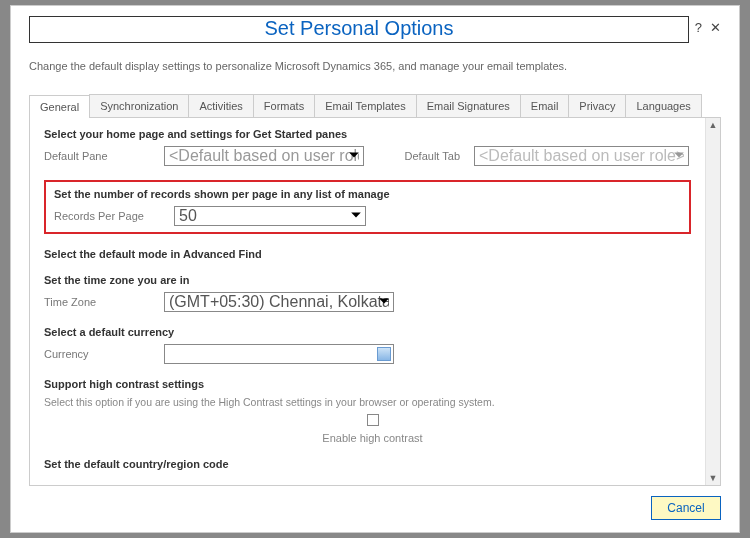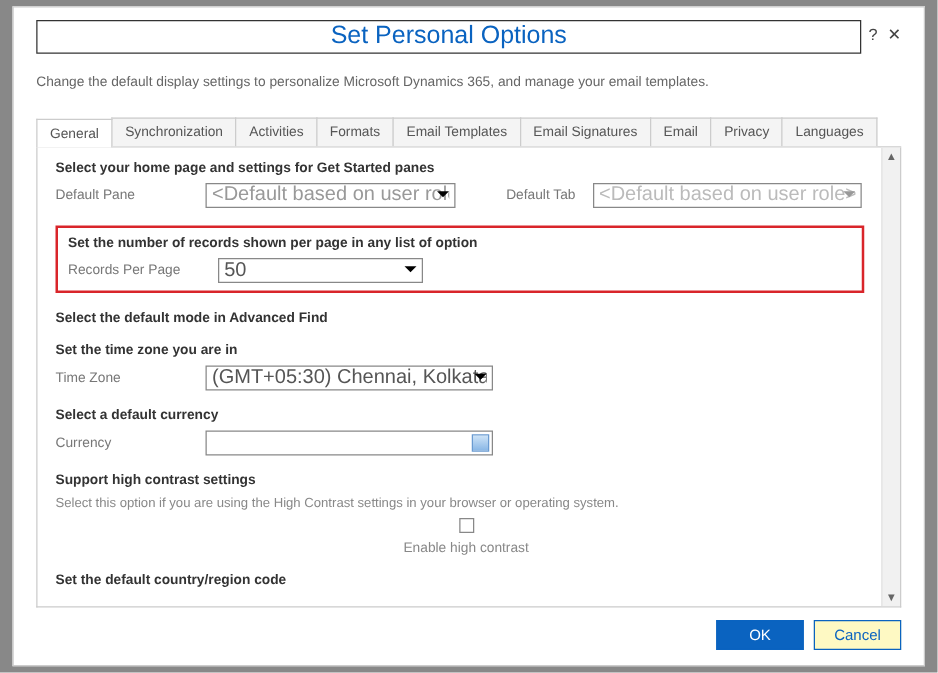--- a/index.html
+++ b/index.html
@@ -86,25 +86,25 @@
           <span class="sel-wrap">
             <input class="sel" style="width: 215px; color: rgb(187, 187, 187);" value="&lt;Default based on user role&gt;">
             <span class="sel-caret"><svg viewBox="0 0 10 10">
                   <path d="M1 3 L5 7 L9 3 Z" fill="#999"></path>
                 </svg></span>
           </span>
         </div>
       </div>
 
       <div class="hl">
-        <div class="sec-head">Set the number of records shown per page in any list of option</div>
+        <div class="sec-head">Set the number of records shown per page in any list of manage</div>
         <div class="row">
           <span class="lbl">Records Per Page</span>
           <span class="sel-wrap">
-            <input class="sel" style="width: 164px;" value="50">
+            <input class="sel" style="width: 192px;" value="50">
             <span class="sel-caret"><svg viewBox="0 0 10 10">
                   <path d="M1 3 L5 7 L9 3 Z" fill="#000"></path>
                 </svg></span>
           </span>
         </div>
       </div>
 
       <div class="section">
         <div class="sec-head">Select the default mode in Advanced Find</div>
       </div>
@@ -146,16 +146,15 @@
       </div>
 
     </div>
     <div class="scrolltrack">
       <span class="scroll-arrow">▲</span>
       <span class="scroll-arrow">▼</span>
     </div>
   </div>
 
   <div class="footer">
-    <button class="btn btn-primary">OK</button>
     <button class="btn btn-secondary">Cancel</button>
   </div>
 </div>
 
 </body></html>

